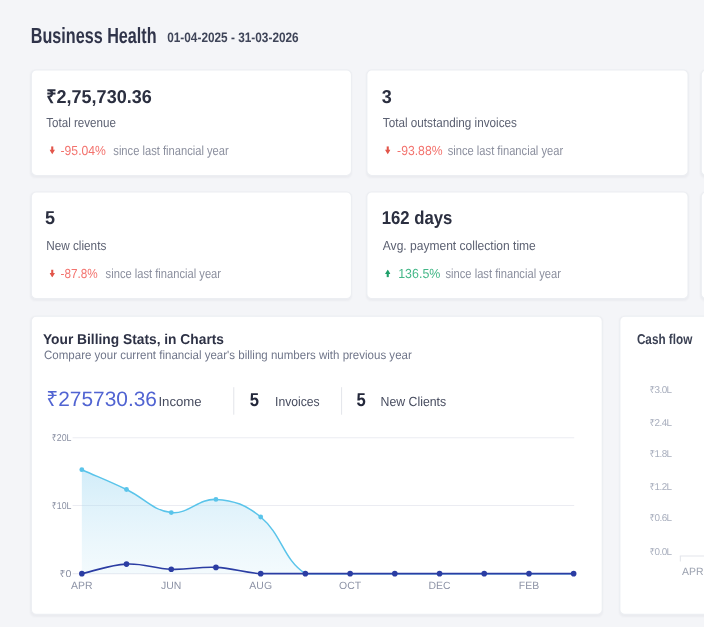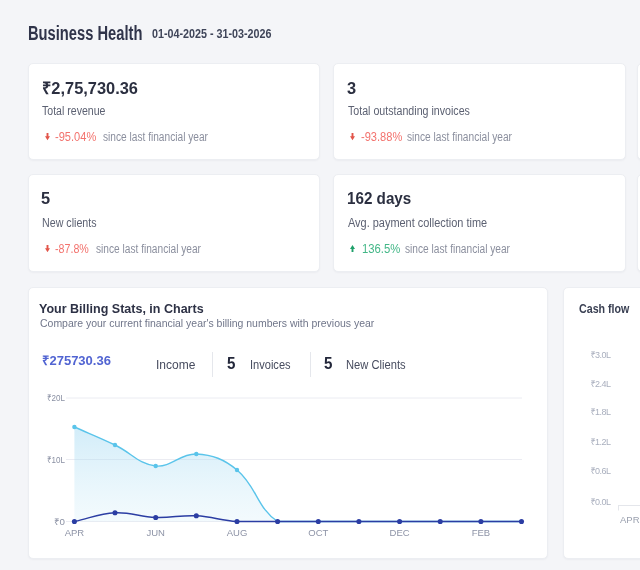--- a/index.html
+++ b/index.html
@@ -68,22 +68,22 @@
       <path d="M1.55,7.2 h1.9 v-3.2 h1.55 L2.5,0 L0,4 h1.55 Z" fill="#1fa06a"></path>
     </svg>
   </div>
 <div class="abs chg grn" style="left:361.5px; top:242.5px; transform:scaleX(0.941);">136.5%</div>
 <div class="abs chg gry" style="left:405px; top:242.5px; transform:scaleX(0.846);">since last financial year</div>
 
 <div class="card" style="left:28px; top:287px; width:520px; height:272px;"></div>
 <div class="abs" style="left:39.4px; top:302.2px; font-size:13px; font-weight:bold; color:#2d3145; transform:scaleX(0.963);">Your Billing Stats, in Charts</div>
 <div class="abs" style="left:39.5px; top:317.8px; font-size:11px; color:#70768a; transform:scaleX(0.952);">Compare your current financial year's billing numbers with previous year</div>
 
-<div class="abs" style="left:42px; top:354.2px; font-size:13px; font-weight:bold; color:#5164d2;">₹275730.36</div>
-<div class="abs slbl" style="left:156px; top:358.7px;">Income</div>
+<div class="abs" style="left:42px; top:354.2px; font-size:19px; font-weight:normal; color:#5164d2;">₹275730.36</div>
+<div class="abs slbl" style="left:144px; top:358.7px;">Income</div>
 <div class="vdiv" style="left:212px; top:352px;"></div>
 <div class="abs" style="left:226.9px; top:355.1px; font-size:17px; font-weight:bold; color:#23273a; transform:scaleX(0.89);">5</div>
 <div class="abs slbl" style="left:250px; top:358.7px; transform:scaleX(0.922);">Invoices</div>
 <div class="vdiv" style="left:310px; top:352px;"></div>
 <div class="abs" style="left:323.9px; top:355.1px; font-size:17px; font-weight:bold; color:#23273a; transform:scaleX(0.89);">5</div>
 <div class="abs slbl" style="left:346.3px; top:358.7px; transform:scaleX(0.931);">New Clients</div>
 
 <svg class="abs" style="left:28px; top:287px;" width="520" height="272" viewBox="0 0 520 272">
   <defs>
     <linearGradient id="ag" x1="0" y1="111" x2="0" y2="234.5" gradientUnits="userSpaceOnUse">

